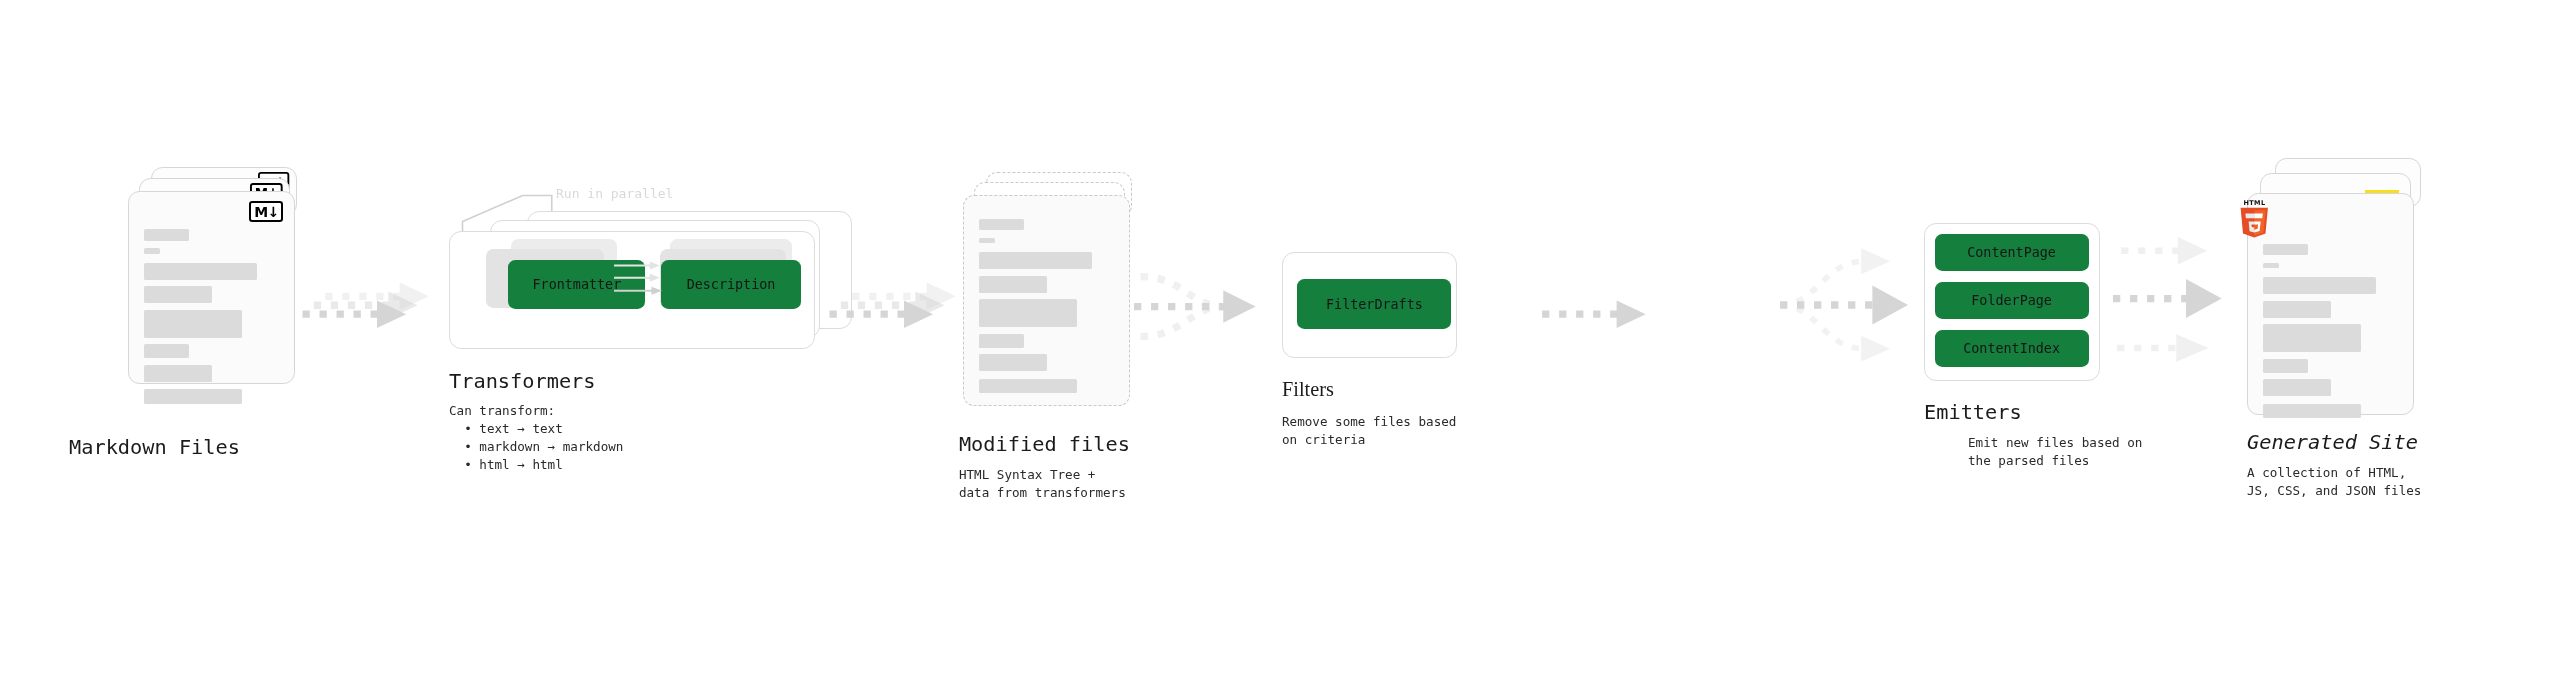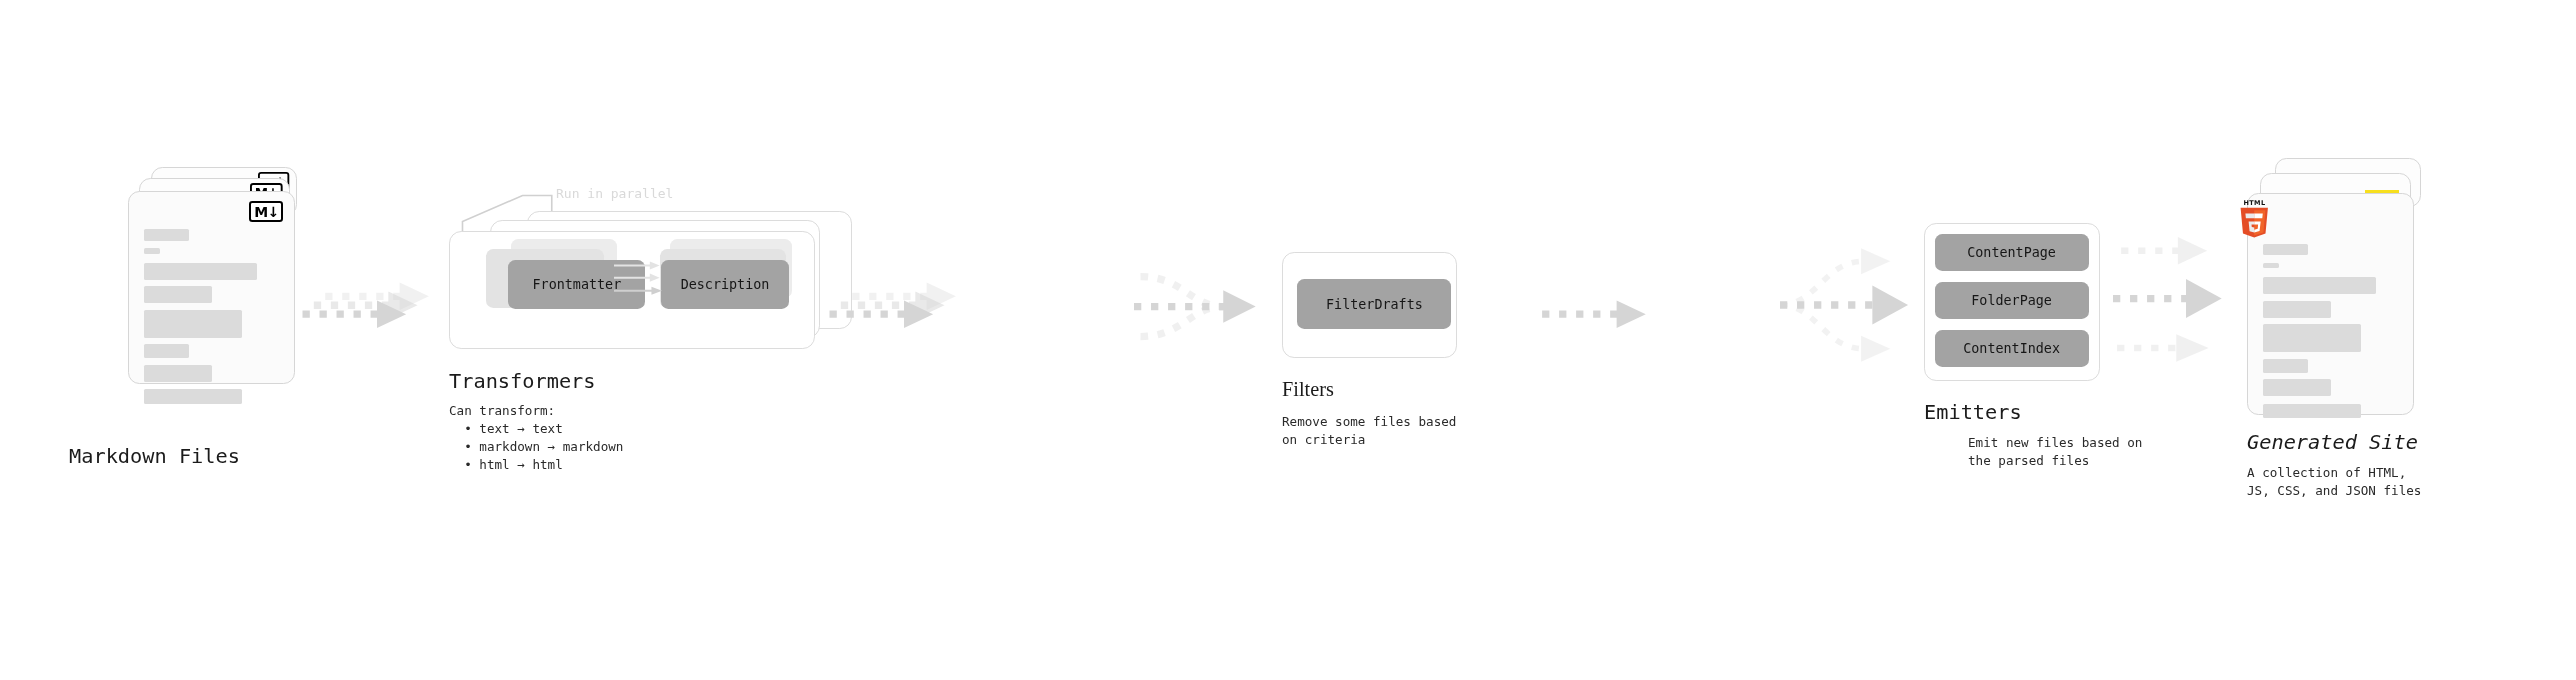--- a/index.html
+++ b/index.html
@@ -70,21 +70,21 @@
     font-family:"DejaVu Sans","Liberation Sans",sans-serif;
     font-weight:bold;font-size:5.7px;color:#111;
   }
 
   
   .gbox{
     position:absolute;border:1.4px solid #dcdcdc;border-radius:12.2px;
     background:#ffffff;box-sizing:border-box;
   }
   .chip{
-    position:absolute;background:#a3a3a3;border-radius:7.3px;
+    position:absolute;background:#15803d;border-radius:7.3px;
     display:flex;align-items:center;justify-content:center;
     font-family:"DejaVu Sans Mono","Liberation Mono",monospace;
     font-size:13.4px;color:#161616;white-space:nowrap;box-sizing:border-box;
   }
   .chip.faint1{background:#e3e3e3;}
   .chip.faint2{background:#ececec;}
 
   .parallel-label{
     position:absolute;
     font-family:"DejaVu Sans Mono","Liberation Mono",monospace;
@@ -121,21 +121,21 @@
           <div class="ln" style="width:12%;height:5.7px;margin-top:7.3px;"></div>
           <div class="ln" style="width:84%;height:17px;margin-top:9px;"></div>
           <div class="ln" style="width:50%;height:17px;margin-top:6.5px;"></div>
           <div class="ln" style="width:73%;height:28px;margin-top:6.5px;"></div>
           <div class="ln" style="width:33%;height:14px;margin-top:6.5px;"></div>
           <div class="ln" style="width:50%;height:17px;margin-top:6.5px;"></div>
           <div class="ln" style="width:73%;height:14.6px;margin-top:7.3px;"></div>
         </div>
       </div>
     </div>
-    <div class="node-title" style="position:absolute;left:-59px;top:277px;">Markdown Files</div>
+    <div class="node-title" style="position:absolute;left:-59px;top:268px;">Markdown Files</div>
   </div>
 
   <div class="abs-svg" style="left:302px;top:268px;">
     <svg width="163" height="81" viewBox="0 0 200 100">
       <g stroke="#d5d5d5" stroke-width="9" stroke-dasharray="9 12" fill="#d5d5d5">
         <g opacity="0.32" transform="translate(28,-22)">
             <line x1="0" y1="57" x2="95" y2="57"></line>
             <polygon points="92,40 128,57 92,74" stroke="none"></polygon>
           </g>
         <g opacity="0.52" transform="translate(14,-11)">
@@ -160,21 +160,21 @@
     <div class="gbox" style="left:78px;top:22px;width:325px;height:118px;"></div>
     <div class="gbox" style="left:41px;top:31px;width:330px;height:118px;"></div>
     <div class="gbox" style="left:0px;top:42px;width:366px;height:118px;"></div>
 
     <div class="chip faint2" style="left:62px;top:50px;width:106px;height:59px;"></div>
     <div class="chip faint1" style="left:37px;top:60px;width:118px;height:59px;"></div>
     <div class="chip" style="left:15.4px;top:71px;width:137px;height:49px;margin-left:44px;">Frontmatter</div>
 
     <div class="chip faint2" style="left:221px;top:50px;width:122px;height:59px;"></div>
     <div class="chip faint1" style="left:211px;top:60px;width:126px;height:59px;"></div>
-    <div class="chip" style="left:212px;top:71px;width:128px;height:49px;">Description</div>
+    <div class="chip" style="left:212px;top:71px;width:140px;height:49px;">Description</div>
 
     <svg class="abs-svg" style="left:165px;top:65px;" width="57" height="49" viewBox="0 0 70 60">
       <g fill="none" stroke="#e3e3e3" stroke-width="2.4">
         <line x1="0" y1="14" x2="48" y2="14"></line>
           <polygon points="44,9 56,14 44,19" fill="#e3e3e3" stroke="none"></polygon>
         <line x1="0" y1="29" x2="48" y2="29"></line>
           <polygon points="44,24 56,29 44,34" fill="#e3e3e3" stroke="none"></polygon>
       </g>
       <g fill="none" stroke="#cfcfcf" stroke-width="2.6">
         <line x1="0" y1="45" x2="50" y2="45"></line>
@@ -201,20 +201,41 @@
             <polygon points="92,40 128,57 92,74" stroke="none"></polygon>
           </g>
         <g opacity="1" transform="translate(0,0)">
             <line x1="0" y1="57" x2="95" y2="57"></line>
             <polygon points="92,40 128,57 92,74" stroke="none"></polygon>
           </g>
       </g>
     </svg>
   </div>
 
+  <div class="node" style="left:963px;top:172px;">
+    <div class="doc-stack" style="width:187px;height:260px;">
+      <div class="doc dashed ghost1" style="left:23px;top:0px;width:146px;height:45px;"></div>
+      <div class="doc dashed ghost2" style="left:11.4px;top:9.8px;width:151px;height:45px;"></div>
+      <div class="doc dashed" style="left:0px;top:23px;width:167px;height:211px;">
+        <div class="doc-lines" style="top:23px;">
+          <div class="ln" style="width:33%;height:11.4px;"></div>
+          <div class="ln" style="width:12%;height:5.7px;margin-top:7.3px;"></div>
+          <div class="ln" style="width:84%;height:17px;margin-top:9px;"></div>
+          <div class="ln" style="width:50%;height:17px;margin-top:6.5px;"></div>
+          <div class="ln" style="width:73%;height:28px;margin-top:6.5px;"></div>
+          <div class="ln" style="width:33%;height:14px;margin-top:6.5px;"></div>
+          <div class="ln" style="width:50%;height:17px;margin-top:6.5px;"></div>
+          <div class="ln" style="width:73%;height:14.6px;margin-top:7.3px;"></div>
+        </div>
+      </div>
+    </div>
+    <div class="node-title" style="position:absolute;left:-4.1px;top:260px;">Modified files</div>
+    <div class="node-sub" style="position:absolute;left:-4.1px;top:286px;">HTML Syntax Tree +
+data from transformers</div>
+  </div>
 
   <div class="abs-svg" style="left:1134px;top:256px;">
     <svg width="146" height="106" viewBox="0 0 180 130">
       <g fill="none" stroke="#d5d5d5" stroke-dasharray="9 12">
         <path d="M8,25 C60,25 70,62 110,62" stroke-width="9" opacity="0.35"></path>
         <path d="M8,99 C60,99 70,62 110,62" stroke-width="9" opacity="0.35"></path>
         <line x1="0" y1="62" x2="112" y2="62" stroke-width="9" opacity="1"></line>
       </g>
       <polygon points="110,42 150,62 110,82" fill="#d5d5d5"></polygon>
     </svg>

